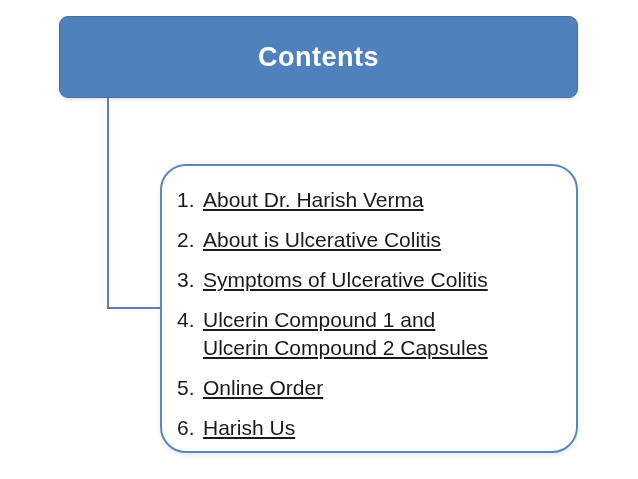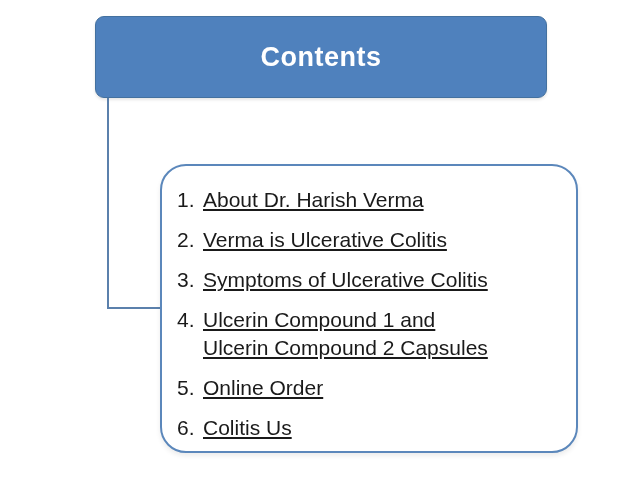--- a/index.html
+++ b/index.html
@@ -12,30 +12,29 @@
     height: 479px;
     background: #ffffff;
     overflow: hidden;
   }
 
   
   .title-box {
     position: absolute;
     left: 59px;
     top: 16px;
-    width: 452px;
+    width: 519px;
     height: 82px;
     background: #4F81BD;
     border: 1px solid #44719F;
     border-radius: 9px;
     display: flex;
     align-items: center;
     justify-content: center;
     box-shadow: 0 2px 3px rgba(0,0,0,0.10);
-    margin-left: 36px;
   }
   .title-text {
     color: #FFFFFF;
     font-size: 27px;
     font-weight: 600;
     letter-spacing: 0.5px;
   }
 
   
   .connector-v {
@@ -103,39 +102,39 @@
   <div class="list-box">
     <ol class="contents-list">
 
         <li>
           <span class="item-num">1.</span>
           <span class="item-text">About Dr. Harish Verma</span>
         </li>
 
         <li>
           <span class="item-num">2.</span>
-          <span class="item-text">Verma is Ulcerative Colitis</span>
+          <span class="item-text">About is Ulcerative Colitis</span>
         </li>
 
         <li>
           <span class="item-num">3.</span>
           <span class="item-text">Symptoms of Ulcerative Colitis</span>
         </li>
 
         <li>
           <span class="item-num">4.</span>
           <span class="item-text">Ulcerin Compound 1 and
 Ulcerin Compound 2 Capsules</span>
         </li>
 
         <li>
           <span class="item-num">5.</span>
           <span class="item-text">Online Order</span>
         </li>
 
         <li>
           <span class="item-num">6.</span>
-          <span class="item-text">Colitis Us</span>
+          <span class="item-text">Harish Us</span>
         </li>
       </ol>
   </div>
 
 </div>
 
 </body></html>

